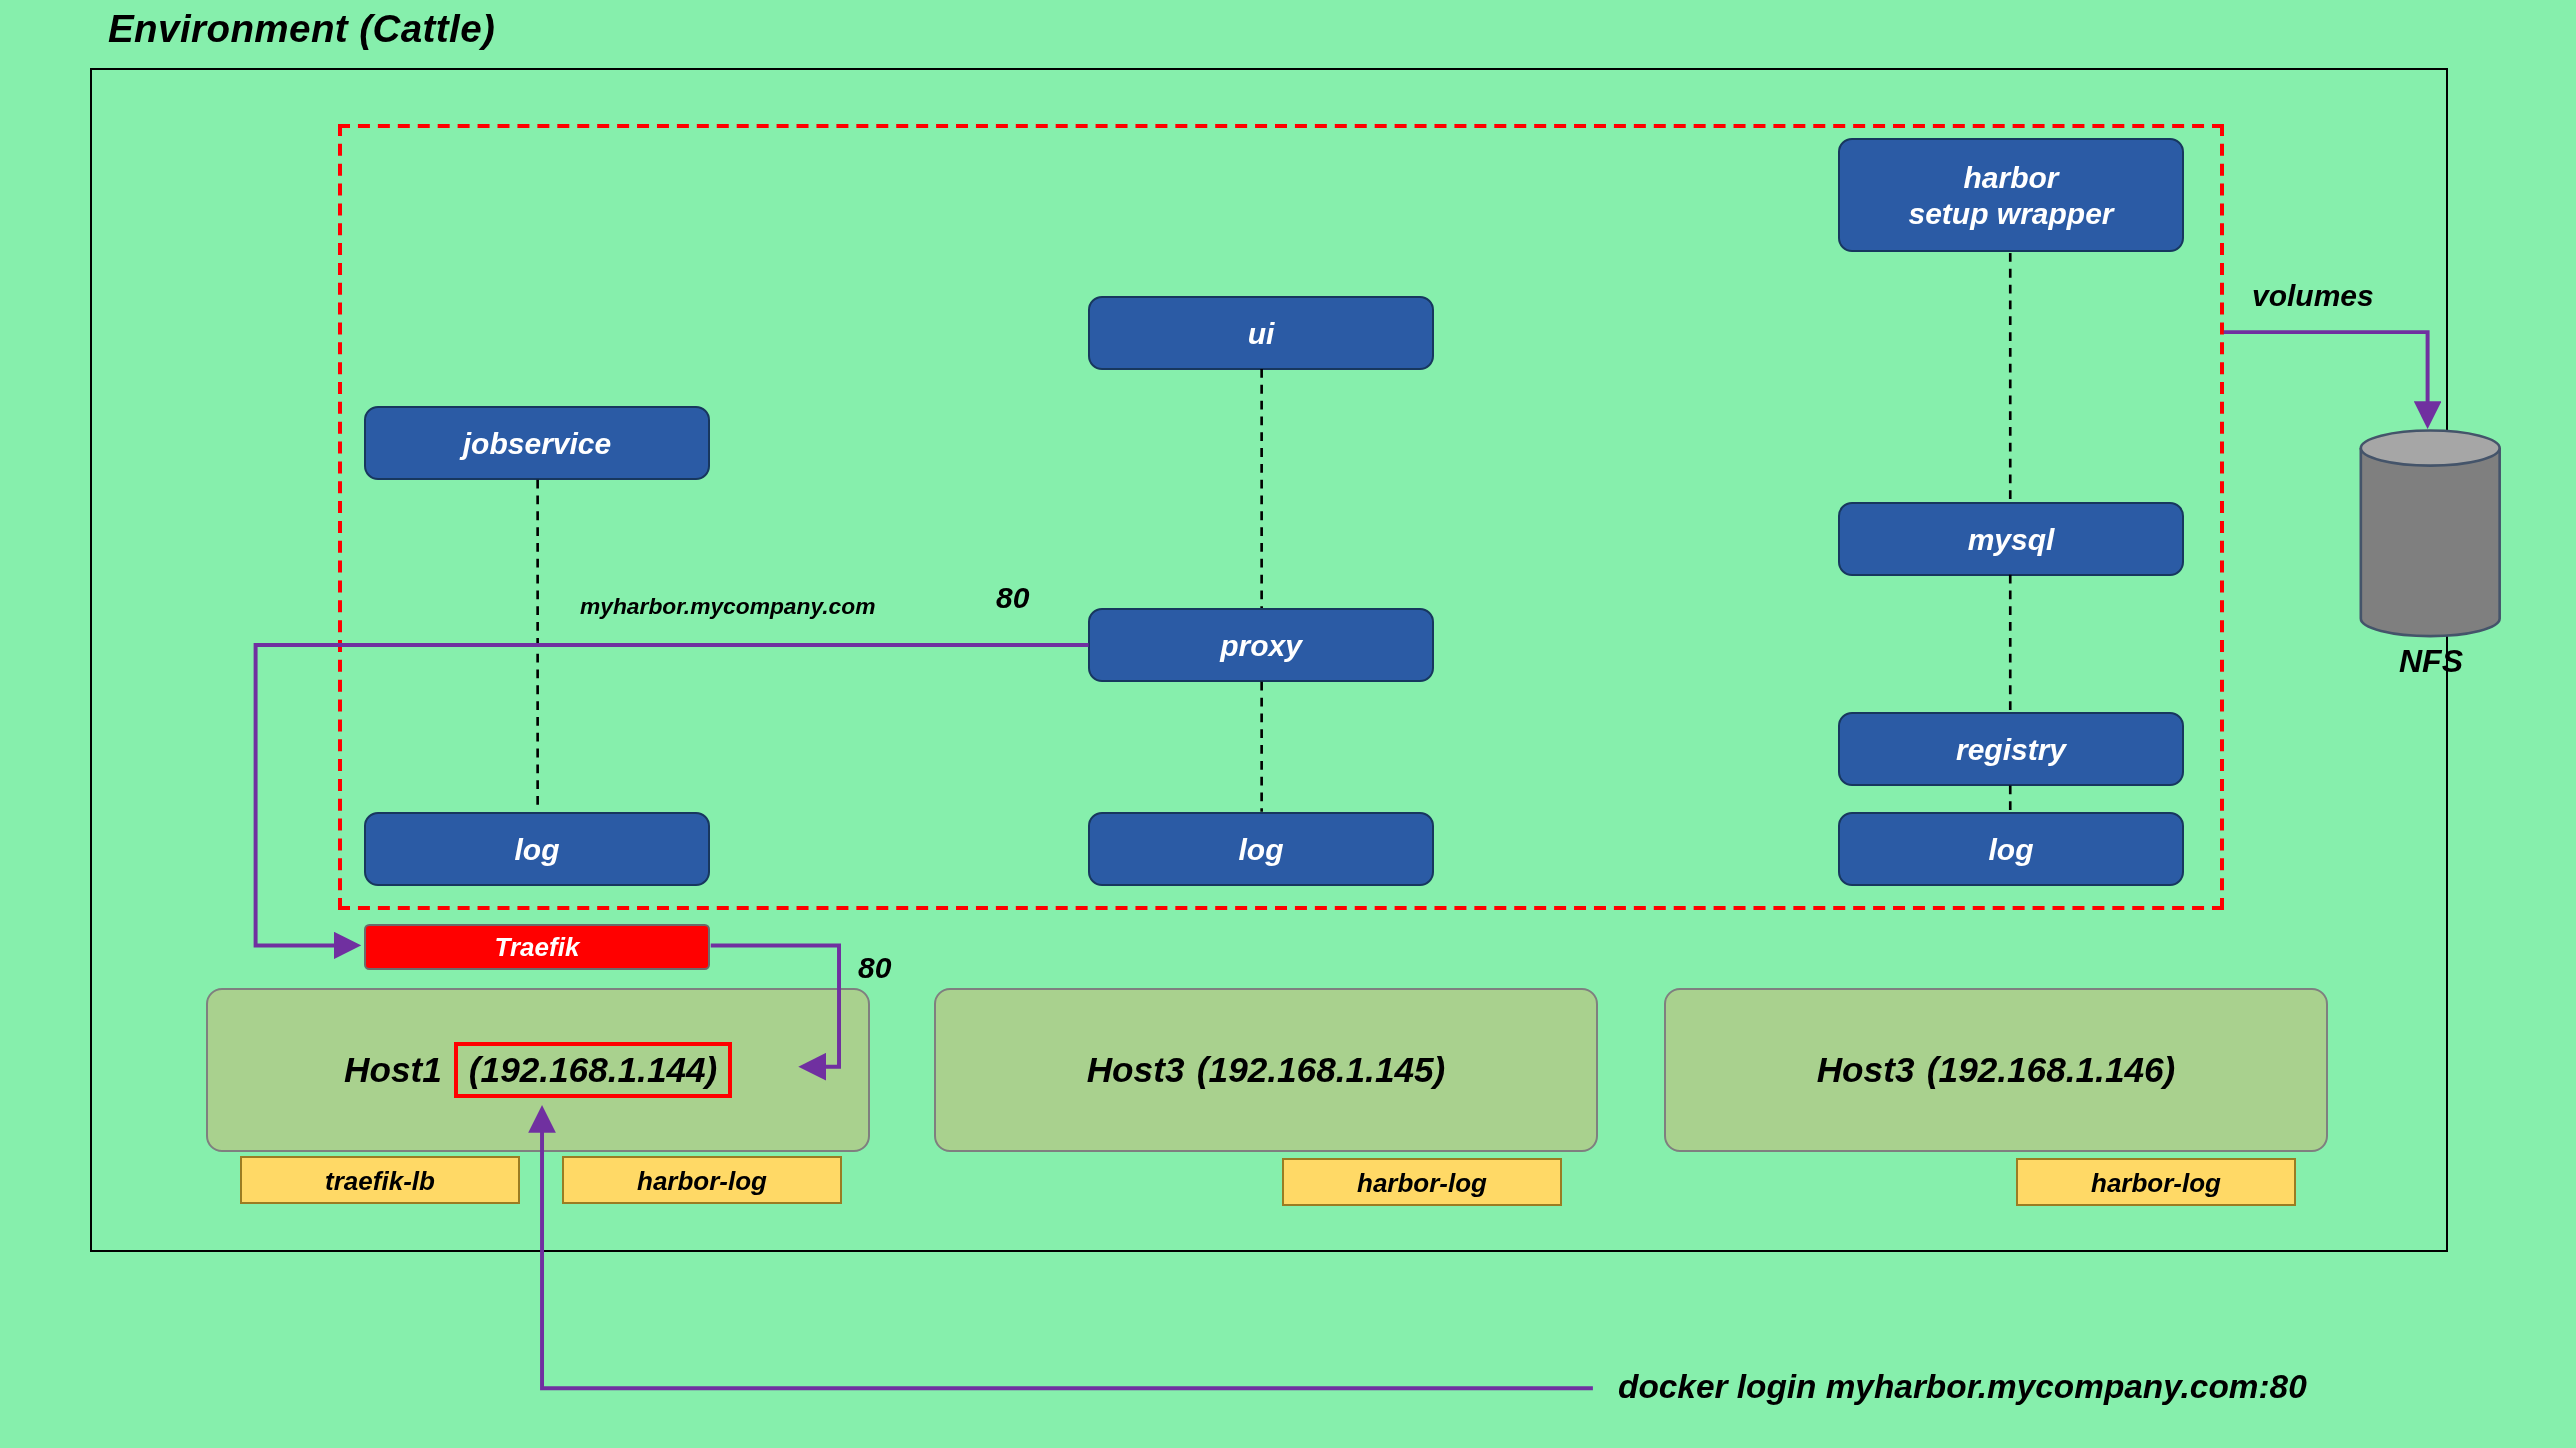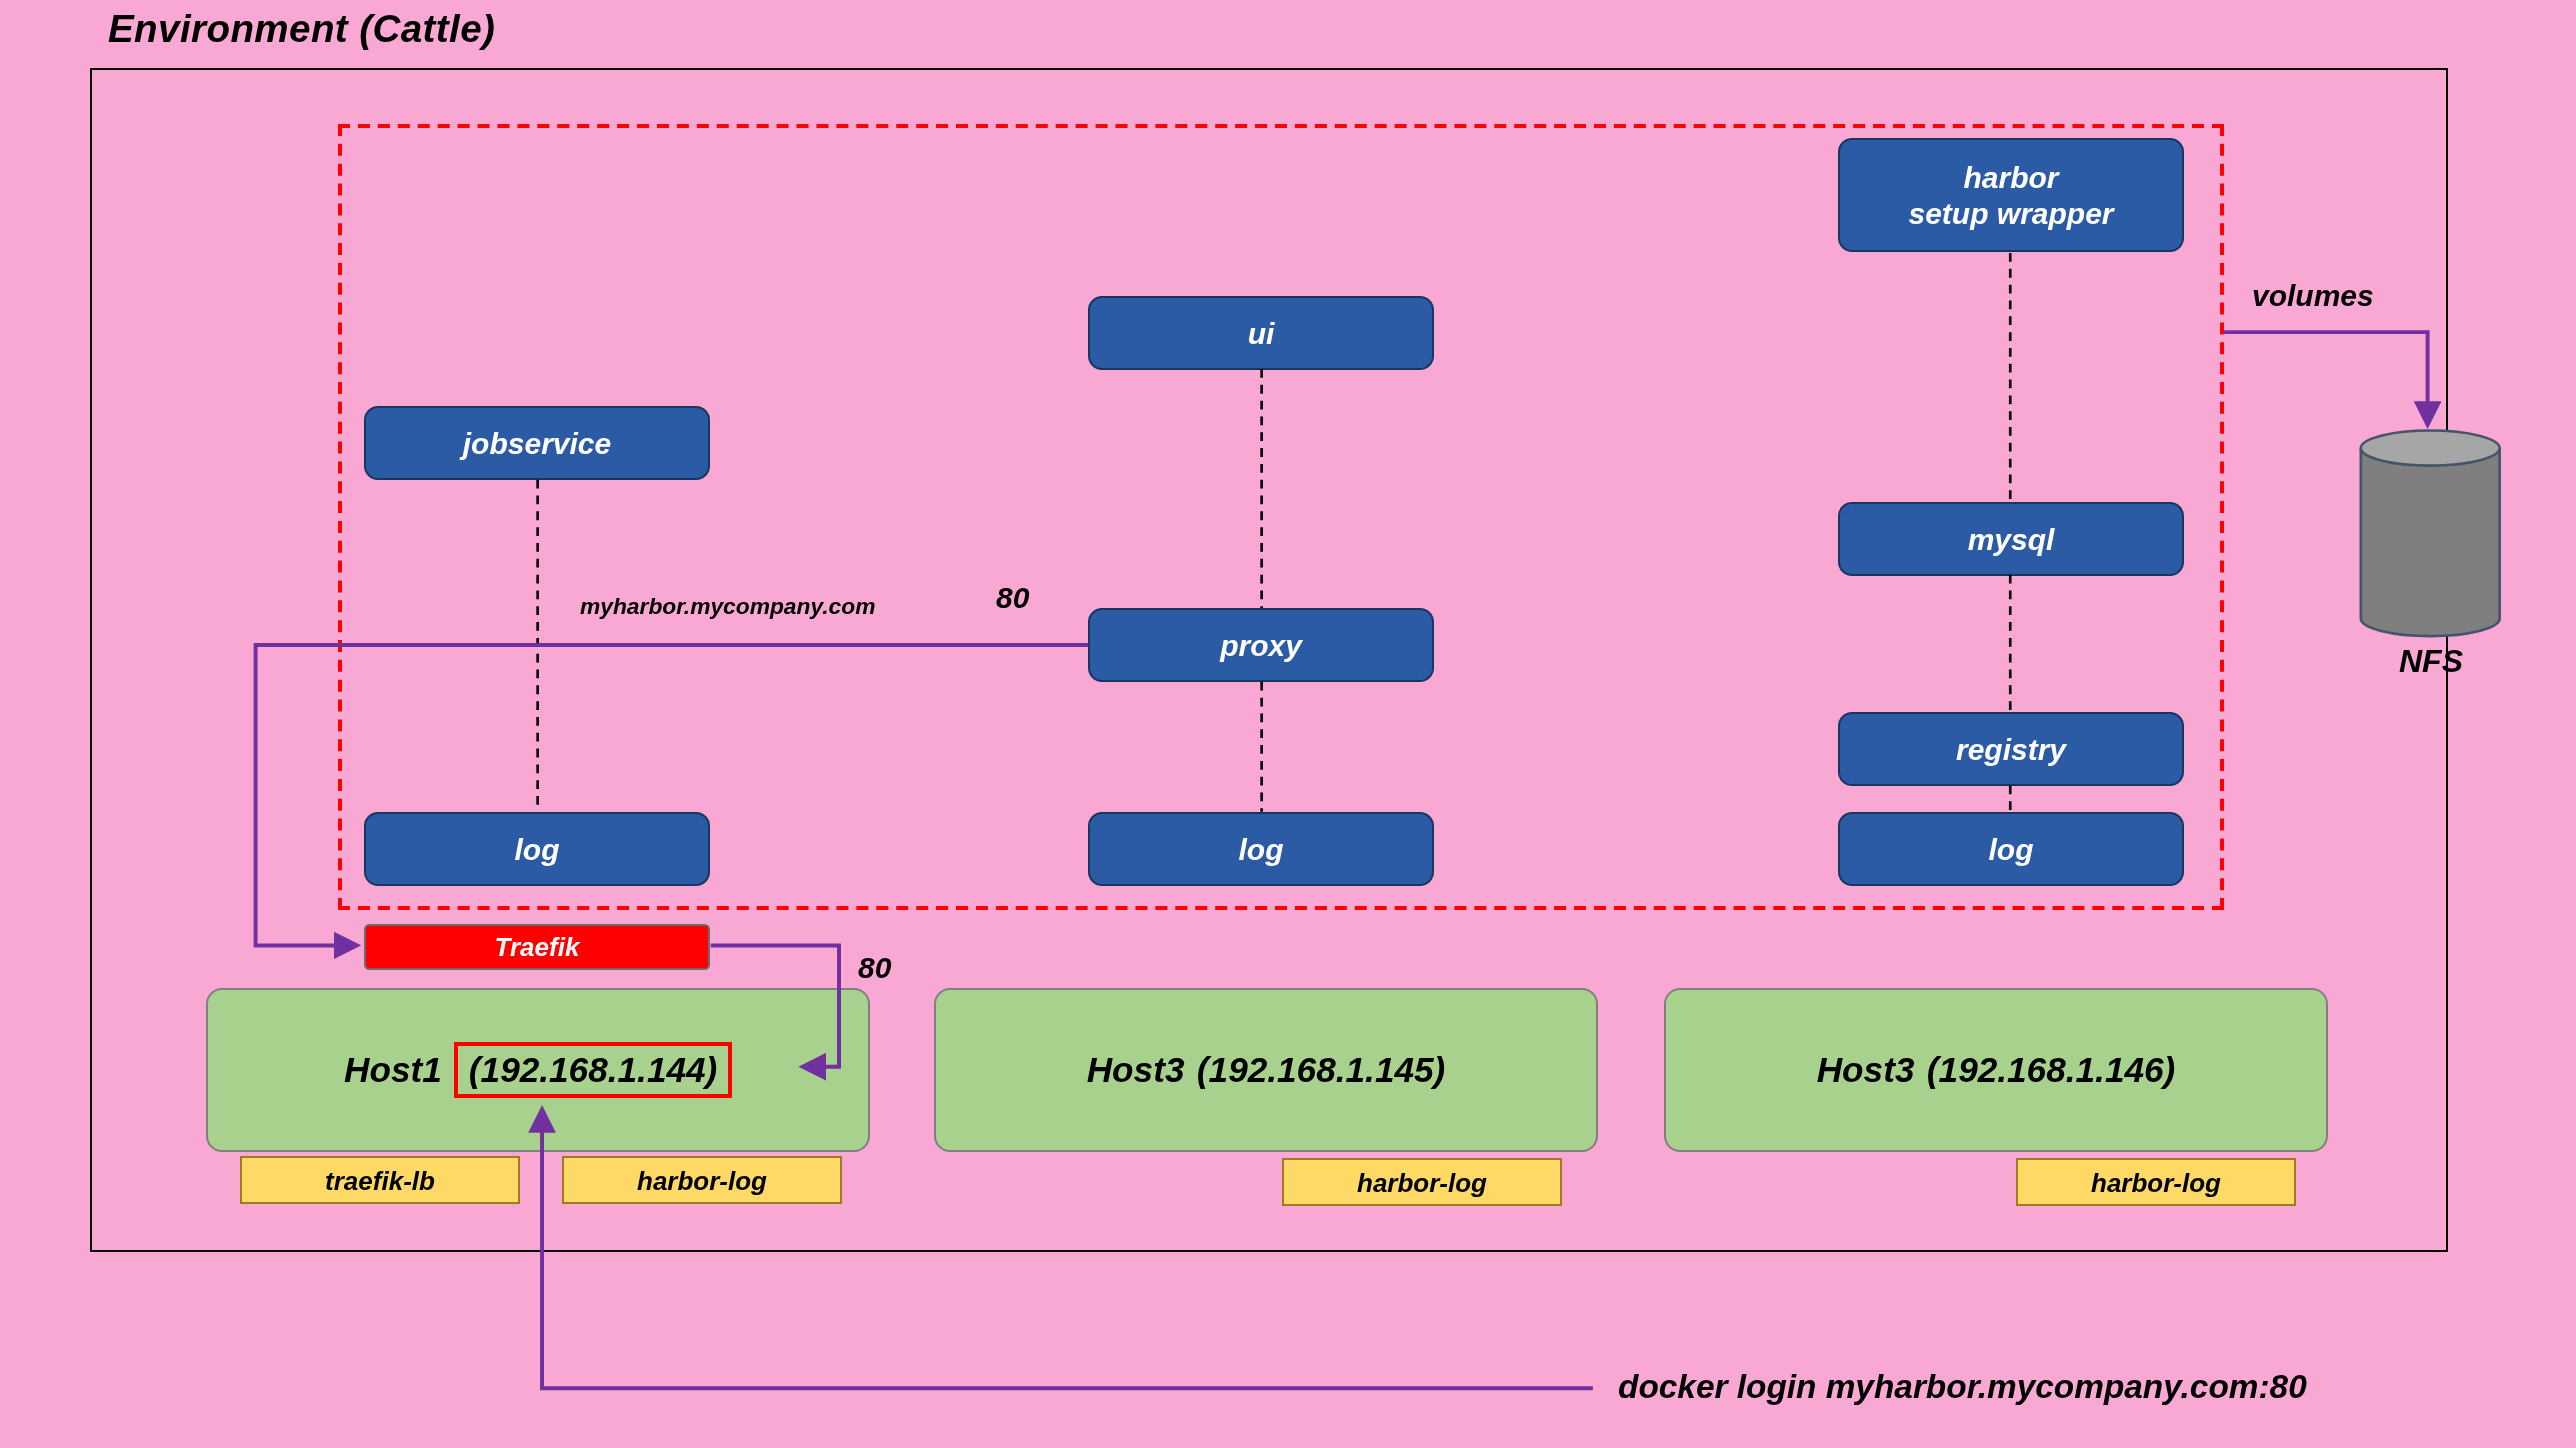--- a/index.html
+++ b/index.html
@@ -1,18 +1,18 @@
 <!DOCTYPE html>
 <html style="font-size:14px"><head>
 <meta charset="utf-8">
 <style>
   * { margin:0; padding:0; box-sizing:border-box; }
   html,body { background:#ffffff; }
   body { width:2576px; height:1449px; font-family:"Liberation Sans", sans-serif; }
-  .stage { position:relative; width:2576px; height:1449px; overflow:hidden; background:#f9a8d4; }
+  .stage { position:relative; width:2576px; height:1449px; overflow:hidden; background:#86efac; }
   .canvas { position:absolute; left:0; top:0; width:1288px; height:724px; transform:scale(2); transform-origin:0 0; }
   .abs { position:absolute; }
   .title { font-weight:bold; font-style:italic; font-size:19.3px; color:#000; letter-spacing:0.2px; }
   .outer-box { border:1.8px solid #000000; background:transparent; }
   .red-dash { border:2.2px dashed #ff0000; background:transparent; }
   .svc {
     background:#2b5ba5; border:1.3px solid #17375e; border-radius:7px;
     color:#ffffff; font-weight:bold; font-style:italic; font-size:15px;
     display:flex; flex-direction:column; align-items:center; justify-content:center;
     text-align:center; line-height:1.18; z-index:3;

